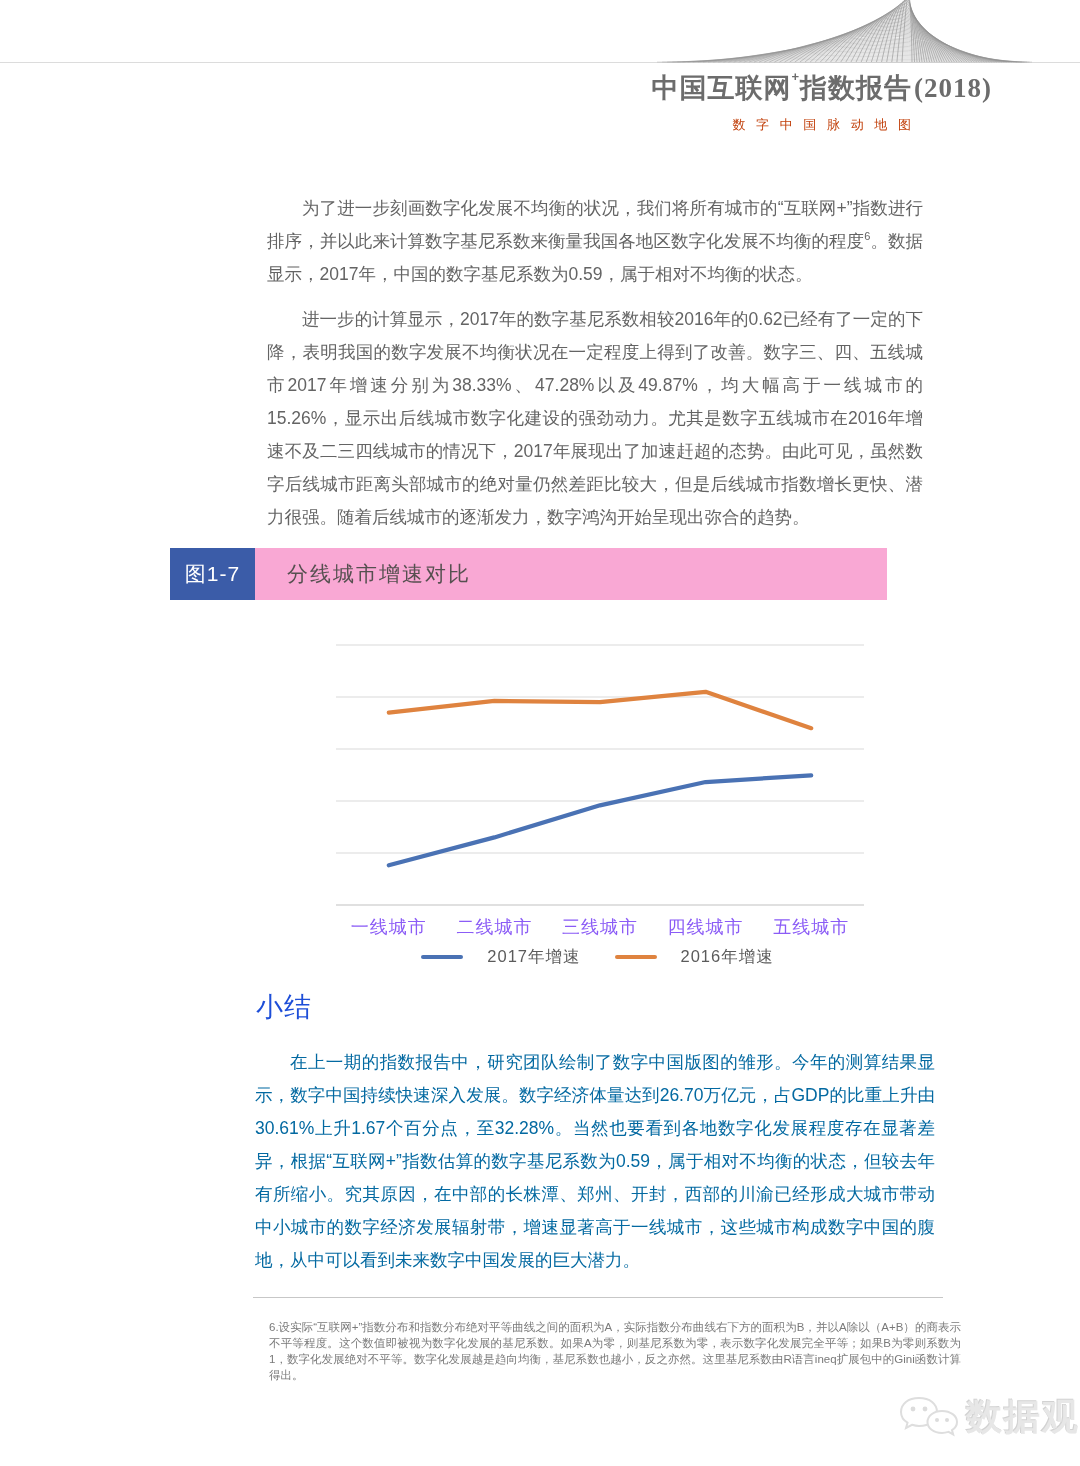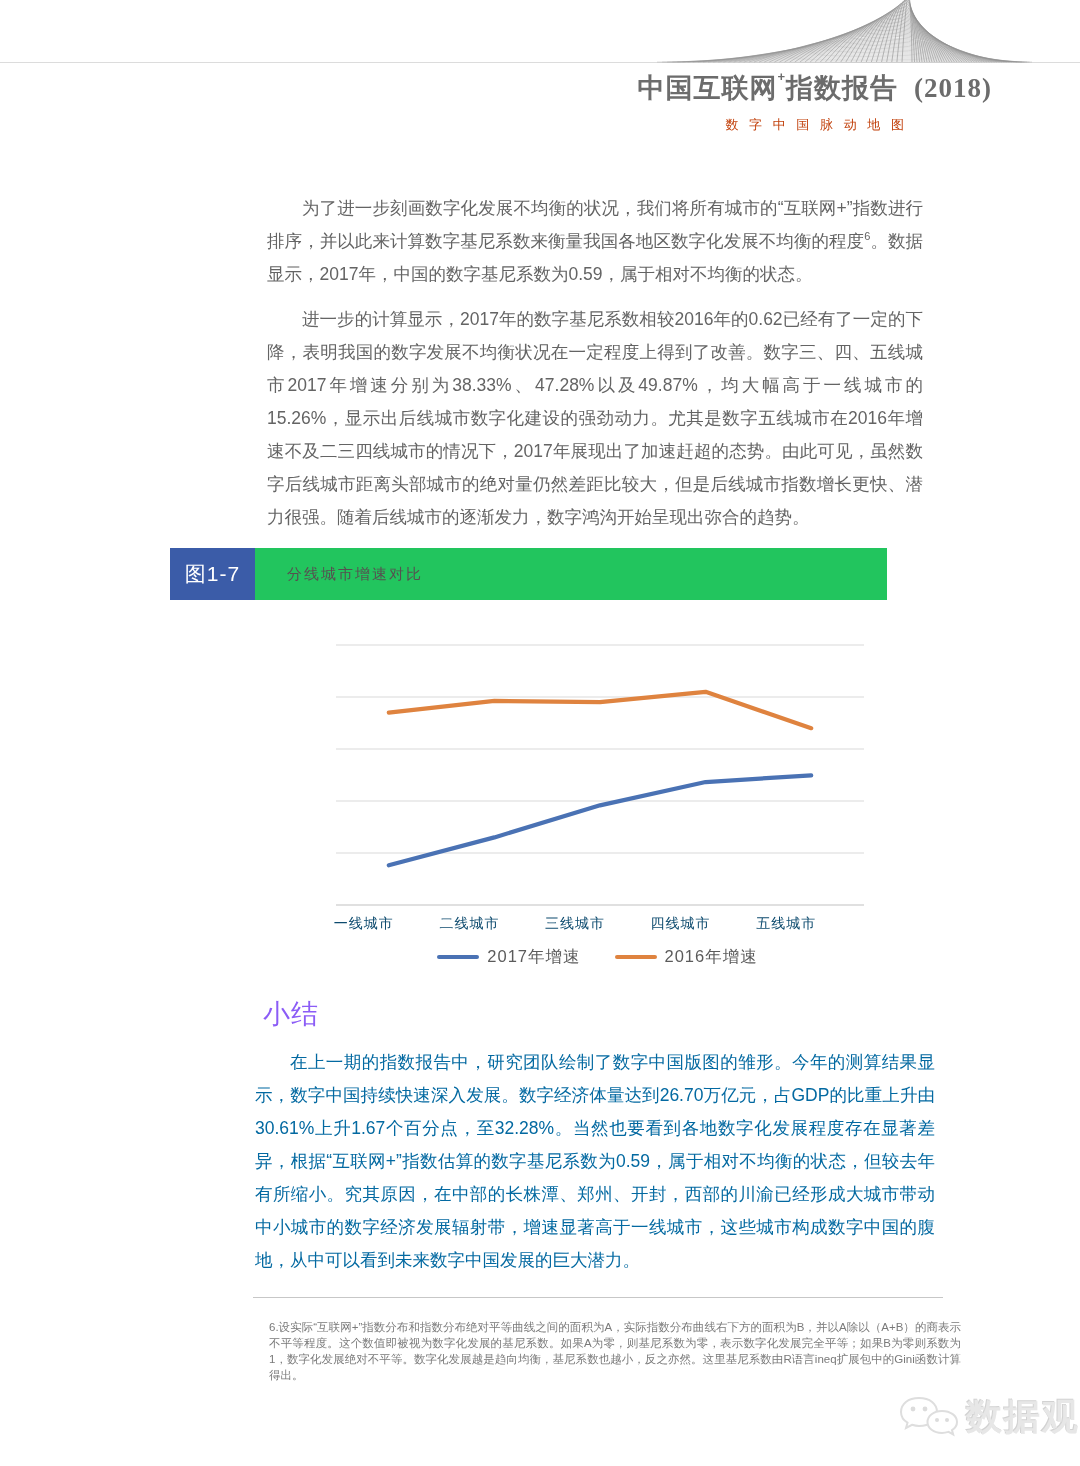--- a/index.html
+++ b/index.html
@@ -3,39 +3,39 @@
 <meta charset="utf-8">
 <style>
   html,body{margin:0;padding:0;background:#fff;}
   .page{position:relative;width:1080px;height:1466px;background:#ffffff;overflow:hidden;
         font-family:"Liberation Sans","DejaVu Sans",sans-serif;}
   .top-rule{position:absolute;left:0;top:62px;width:1080px;height:1px;background:#dcdcdc;}
   .swoosh{position:absolute;left:640px;top:0;width:400px;height:63px;}
   .header{position:absolute;top:70px;right:88px;text-align:center;}
   .title{font-size:27px;font-weight:bold;color:#6c6c6c;letter-spacing:1px;white-space:nowrap;}
   .title sup{font-size:13px;vertical-align:top;line-height:1;}
-  .title .year{font-family:"Liberation Serif","DejaVu Serif",serif;font-weight:bold;margin-left:16px;}
+  .title .year{font-family:"Liberation Serif","DejaVu Serif",serif;font-weight:bold;margin-left:2px;}
   .subtitle{margin-top:10px;font-size:13px;color:#c2410c;letter-spacing:0.82em;text-indent:0.82em;white-space:nowrap;}
   .body-text{position:absolute;left:255px;top:180px;width:680px;}
   .body-text p{margin:12px;font-size:17.5px;line-height:33px;color:#646464;text-align:justify;text-indent:2em;}
   .fn-ref{font-size:11px;vertical-align:super;line-height:0;}
   .figure-banner{position:absolute;left:170px;top:548px;height:52px;display:flex;}
   .figure-label{width:85px;height:52px;background:#3b5ca8;color:#ffffff;font-size:21px;
                 display:flex;align-items:center;justify-content:center;letter-spacing:1px;}
-  .figure-title{width:600px;height:52px;background:#22c55e;color:#565050;font-size:15px;font-weight:500;
+  .figure-title{width:600px;height:52px;background:#f9a8d4;color:#565050;font-size:21px;font-weight:500;
                 display:flex;align-items:center;padding-left:32px;letter-spacing:2px;}
   .chart{position:absolute;left:255px;top:630px;width:685px;height:345px;}
   .chart svg{position:absolute;left:0;top:0;}
   .x-labels{position:absolute;left:0;top:285px;width:685px;height:26px;}
-  .x-labels span{position:absolute;width:110px;text-align:left;font-size:14px;color:#0c4a6e;letter-spacing:1px;}
+  .x-labels span{position:absolute;width:110px;text-align:center;font-size:18px;color:#8b5cf6;letter-spacing:1px;}
   .legend{position:absolute;left:0;top:316px;width:685px;display:flex;justify-content:center;gap:34px;}
-  .legend-item{display:flex;align-items:center;gap:8px;}
+  .legend-item{display:flex;align-items:center;gap:24px;}
   .legend-dash{display:inline-block;width:42px;height:4px;border-radius:2px;}
   .legend-label{font-size:16.5px;color:#5b5b5b;letter-spacing:1px;}
-  .summary-heading{position:absolute;left:255px;top:988px;margin:8px;font-size:27px;font-weight:500;color:#8b5cf6;letter-spacing:1px;}
+  .summary-heading{position:absolute;left:255px;top:988px;margin:1px;font-size:27px;font-weight:500;color:#1d4ed8;letter-spacing:1px;}
   .summary-text{position:absolute;left:255px;top:1046px;width:680px;margin:0;font-size:17.5px;line-height:33px;
                 color:#0369a1;text-align:justify;text-indent:2em;}
   .footnote-rule{position:absolute;left:253px;top:1297px;width:690px;height:1px;background:#c7c7c7;}
   .footnote{position:absolute;left:253px;top:1303px;width:692px;margin:16px;font-size:11.5px;line-height:16px;
             color:#7a7a7a;text-align:justify;}
   .watermark{position:absolute;left:898px;top:1392px;display:flex;align-items:center;gap:6px;}
   .wm-text{font-size:36px;font-weight:bold;color:#e7e7e7;letter-spacing:2px;
            text-shadow:-1px -1px 0 #d2d2d2,1px 1px 0 #ffffff;}
 </style>
 </head>

